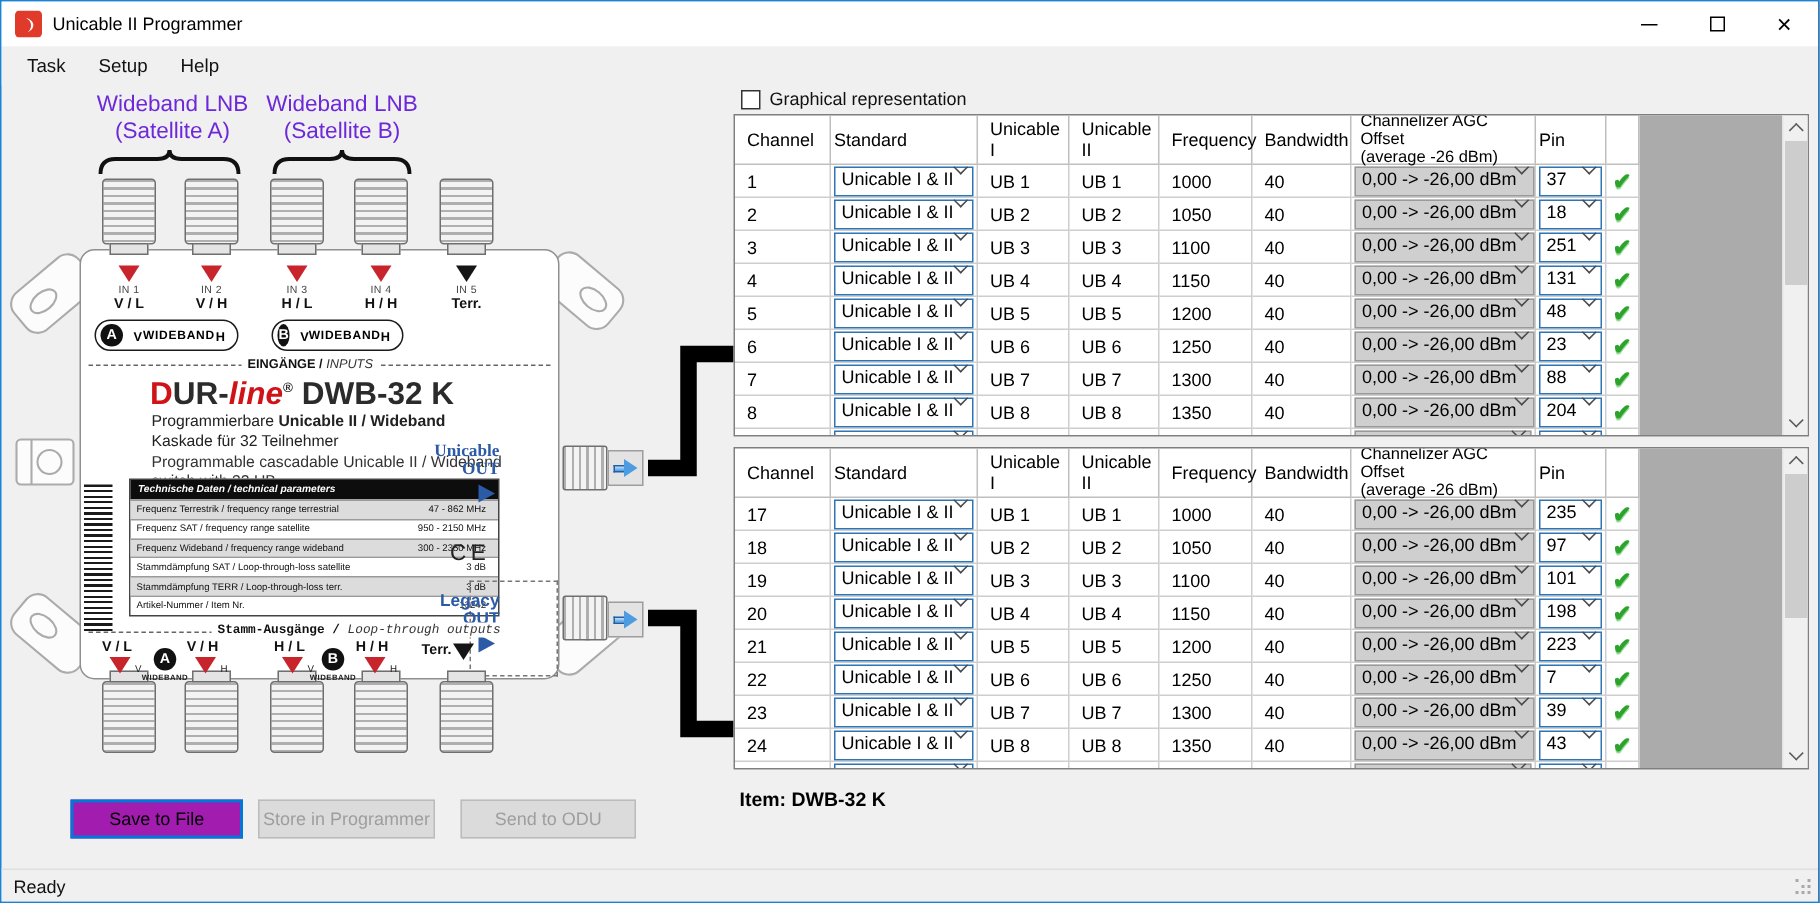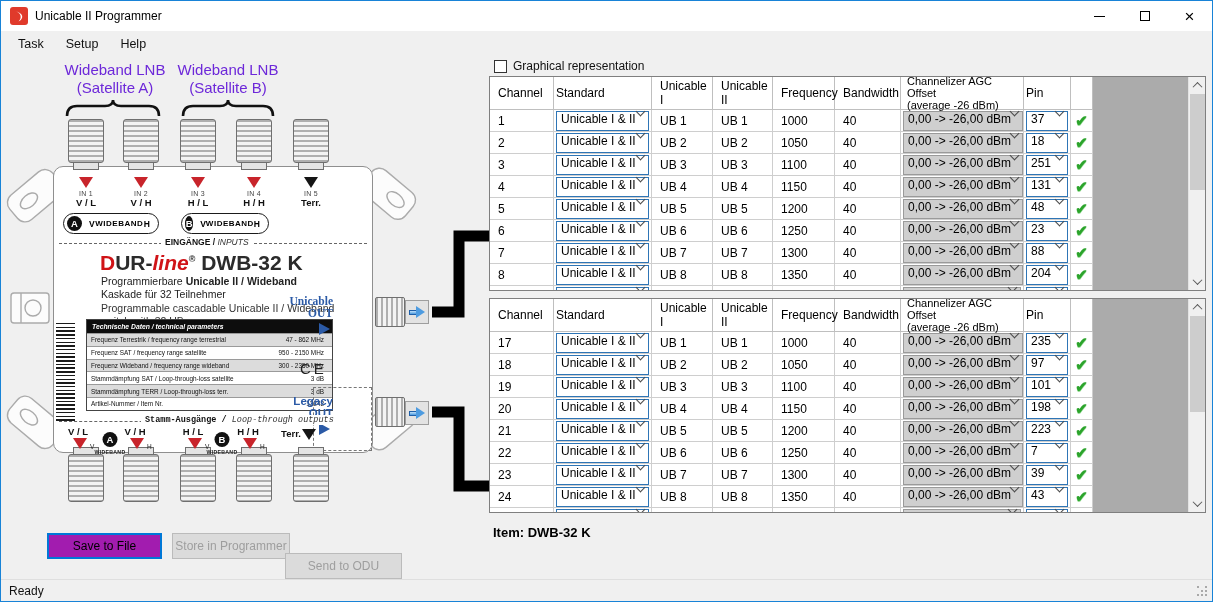--- a/index.html
+++ b/index.html
@@ -975,19 +975,19 @@
         </div>
     </div>
   </div>
 
   <div id="item-line">
     <span>Item:</span> <span>DWB-32 K</span>
   </div>
 
   <div class="btn primary" style="left:46px; top:532px; width:115px;">Save to File</div>
   <div class="btn disabled" style="left:171px; top:532px; width:118px;">Store in Programmer</div>
-  <div class="btn disabled" style="left:284px; top:532px; width:117px;margin-top:20px;">Send to ODU</div>
+  <div class="btn disabled" style="left:306px; top:532px; width:117px;">Send to ODU</div>
 
   <div id="statusbar">
     <span id="status-text">Ready</span>
     <div id="grip"></div>
   </div>
 </div>
 
 </body></html>

